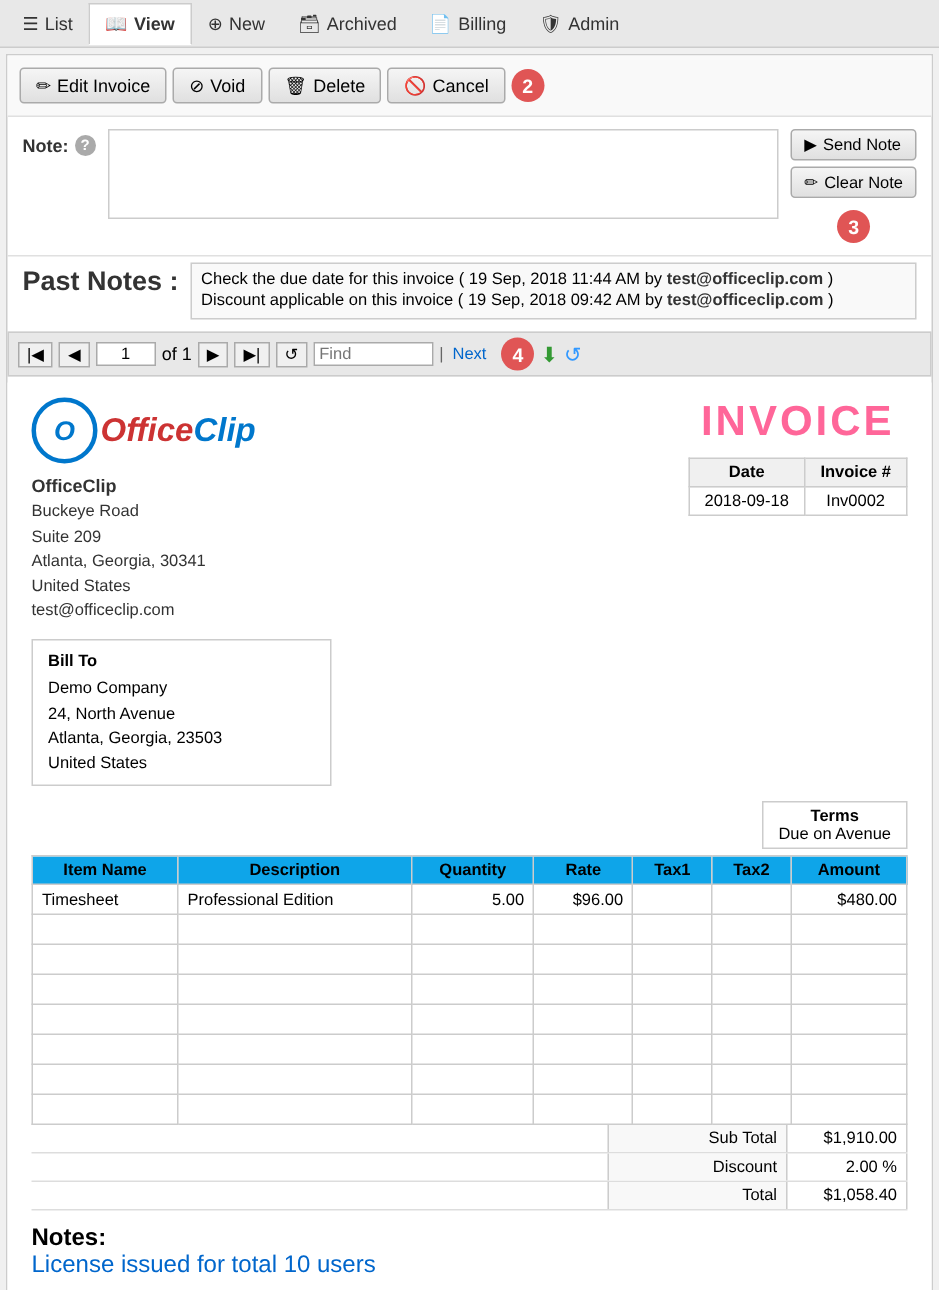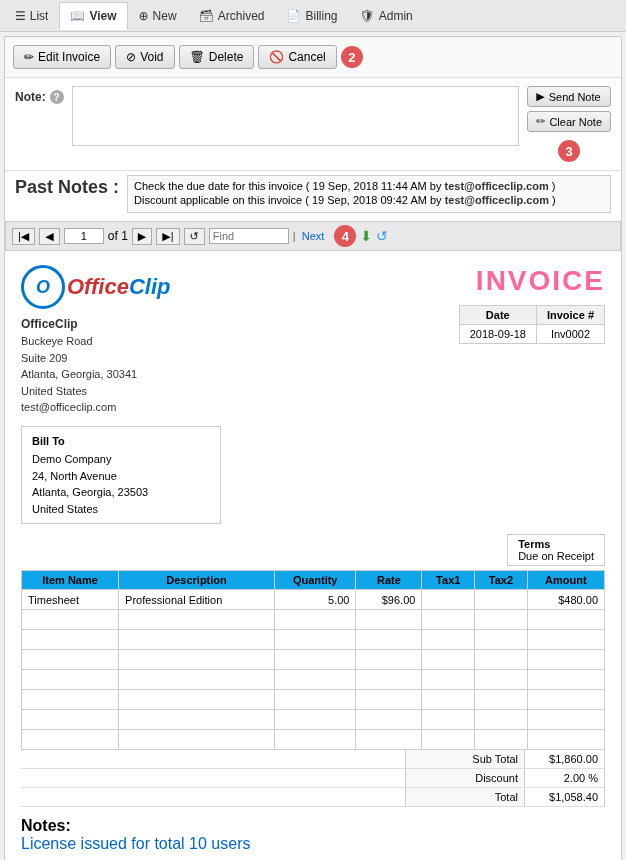--- a/index.html
+++ b/index.html
@@ -186,20 +186,21 @@
       font-style: italic;
     }
     .logo-text span { color: #0077cc; }
     .company-info { font-size: 11px; color: #333; line-height: 1.5; }
     .company-name { font-weight: bold; font-size: 12px; }
     .invoice-title-area { text-align: right; }
     .invoice-title {
       font-size: 28px; font-weight: bold; color: #ff6699;
       letter-spacing: 2px;
       margin-bottom: 8px;
+      text-align: center;
     }
     .invoice-meta-table { border-collapse: collapse; float: right; }
     .invoice-meta-table th, .invoice-meta-table td {
       border: 1px solid #ccc;
       padding: 3px 10px;
       font-size: 11px;
       text-align: center;
     }
     .invoice-meta-table th { background: #f0f0f0; font-weight: bold; }
 
@@ -216,20 +217,21 @@
 
     
     .terms-row {
       display: flex; justify-content: flex-end;
       margin-bottom: 4px;
     }
     .terms-box {
       border: 1px solid #ccc;
       padding: 3px 10px;
       font-size: 11px;
+      text-align: center;
     }
     .terms-label { font-weight: bold; }
 
     
     .invoice-table {
       width: 100%;
       border-collapse: collapse;
       font-size: 11px;
     }
     .invoice-table th {
@@ -446,21 +448,21 @@
       <div class="bill-to-title">Bill To</div>
       <div>Demo Company</div>
       <div>24, North Avenue</div>
       <div>Atlanta, Georgia, 23503</div>
       <div>United States</div>
     </div>
 
     <div class="terms-row">
       <div class="terms-box">
         <div class="terms-label">Terms</div>
-        <div>Due on Receipt</div>
+        <div>Due on Avenue</div>
       </div>
     </div>
 
     <table class="invoice-table">
       <thead>
         <tr>
           <th>Item Name</th>
           <th>Description</th>
           <th>Quantity</th>
           <th>Rate</th>
@@ -542,21 +544,21 @@
             <td></td>
             <td></td>
             <td></td>
           </tr>
         </tbody>
     </table>
 
     <div class="totals-area">
       <div class="total-row">
         <div class="total-label">Sub Total</div>
-        <div class="total-value">$1,860.00</div>
+        <div class="total-value">$1,910.00</div>
       </div>
       <div class="total-row">
         <div class="total-label">Discount</div>
         <div class="total-value">2.00 %</div>
       </div>
       <div class="total-row">
         <div class="total-label">Total</div>
         <div class="total-value">$1,058.40</div>
       </div>
     </div>

